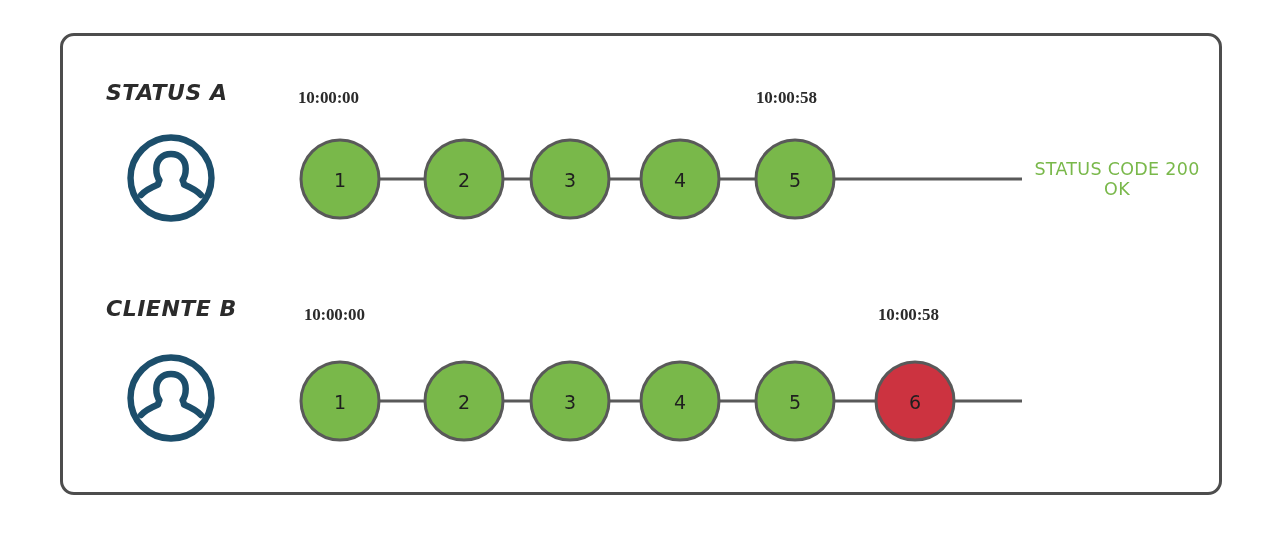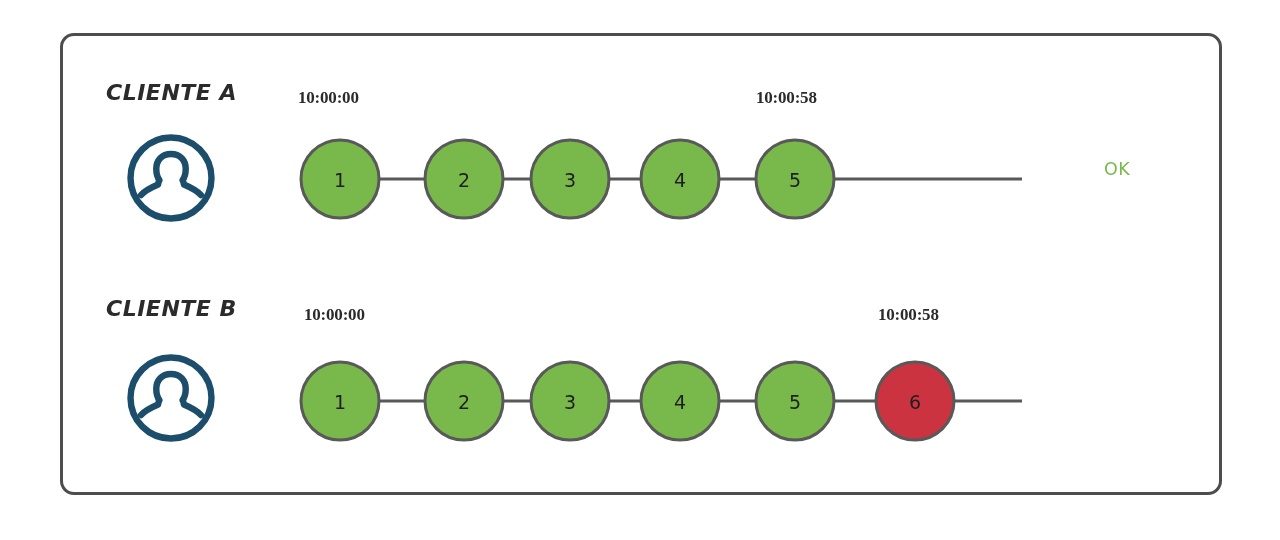--- a/index.html
+++ b/index.html
@@ -101,21 +101,21 @@
   .status-ok { color: #79b84a; }
   .status-err { color: #c9232f; }
 </style>
 </head>
 <body>
 
 <div id="canvas">
 
   <div class="frame"></div>
 
-  <div class="client-label" style="left:106px; top:80px;">CLIENTE A</div>
+  <div class="client-label" style="left:106px; top:80px;">STATUS A</div>
 
   <div class="avatar" style="left:125px; top:132px;">
     <svg viewBox="0 0 100 100" width="92" height="92" aria-hidden="true">
       <circle cx="50" cy="50" r="44" fill="none" stroke="#1c4e6b" stroke-width="7"></circle>
       <path d="M50 24
                c -10 0 -16 7 -16 16
                c 0 6 1.5 10 3.5 12.5
                c -1 1.5 -1.5 3 -1.5 4.5
                c -7 3 -14.5 6.5 -18.5 11.5
                M50 24
@@ -124,20 +124,21 @@
                c 1 1.5 1.5 3 1.5 4.5
                c 7 3 14.5 6.5 18.5 11.5" fill="none" stroke="#1c4e6b" stroke-width="7" stroke-linecap="round" stroke-linejoin="round"></path>
     </svg>
   </div>
 
   <div class="timestamp" style="left:298px; top:88px;">10:00:00</div>
 
   <div class="timestamp" style="left:756px; top:88px;">10:00:58</div>
 
   <div class="status status-ok" style="left:1032px; top:160px; width:170px;">
+    <span class="line1">STATUS CODE 200</span>
     <span class="line1">OK</span>
   </div>
 
   <div class="client-label" style="left:106px; top:296px;">CLIENTE B</div>
 
   <div class="avatar" style="left:125px; top:352px;">
     <svg viewBox="0 0 100 100" width="92" height="92" aria-hidden="true">
       <circle cx="50" cy="50" r="44" fill="none" stroke="#1c4e6b" stroke-width="7"></circle>
       <path d="M50 24
                c -10 0 -16 7 -16 16

